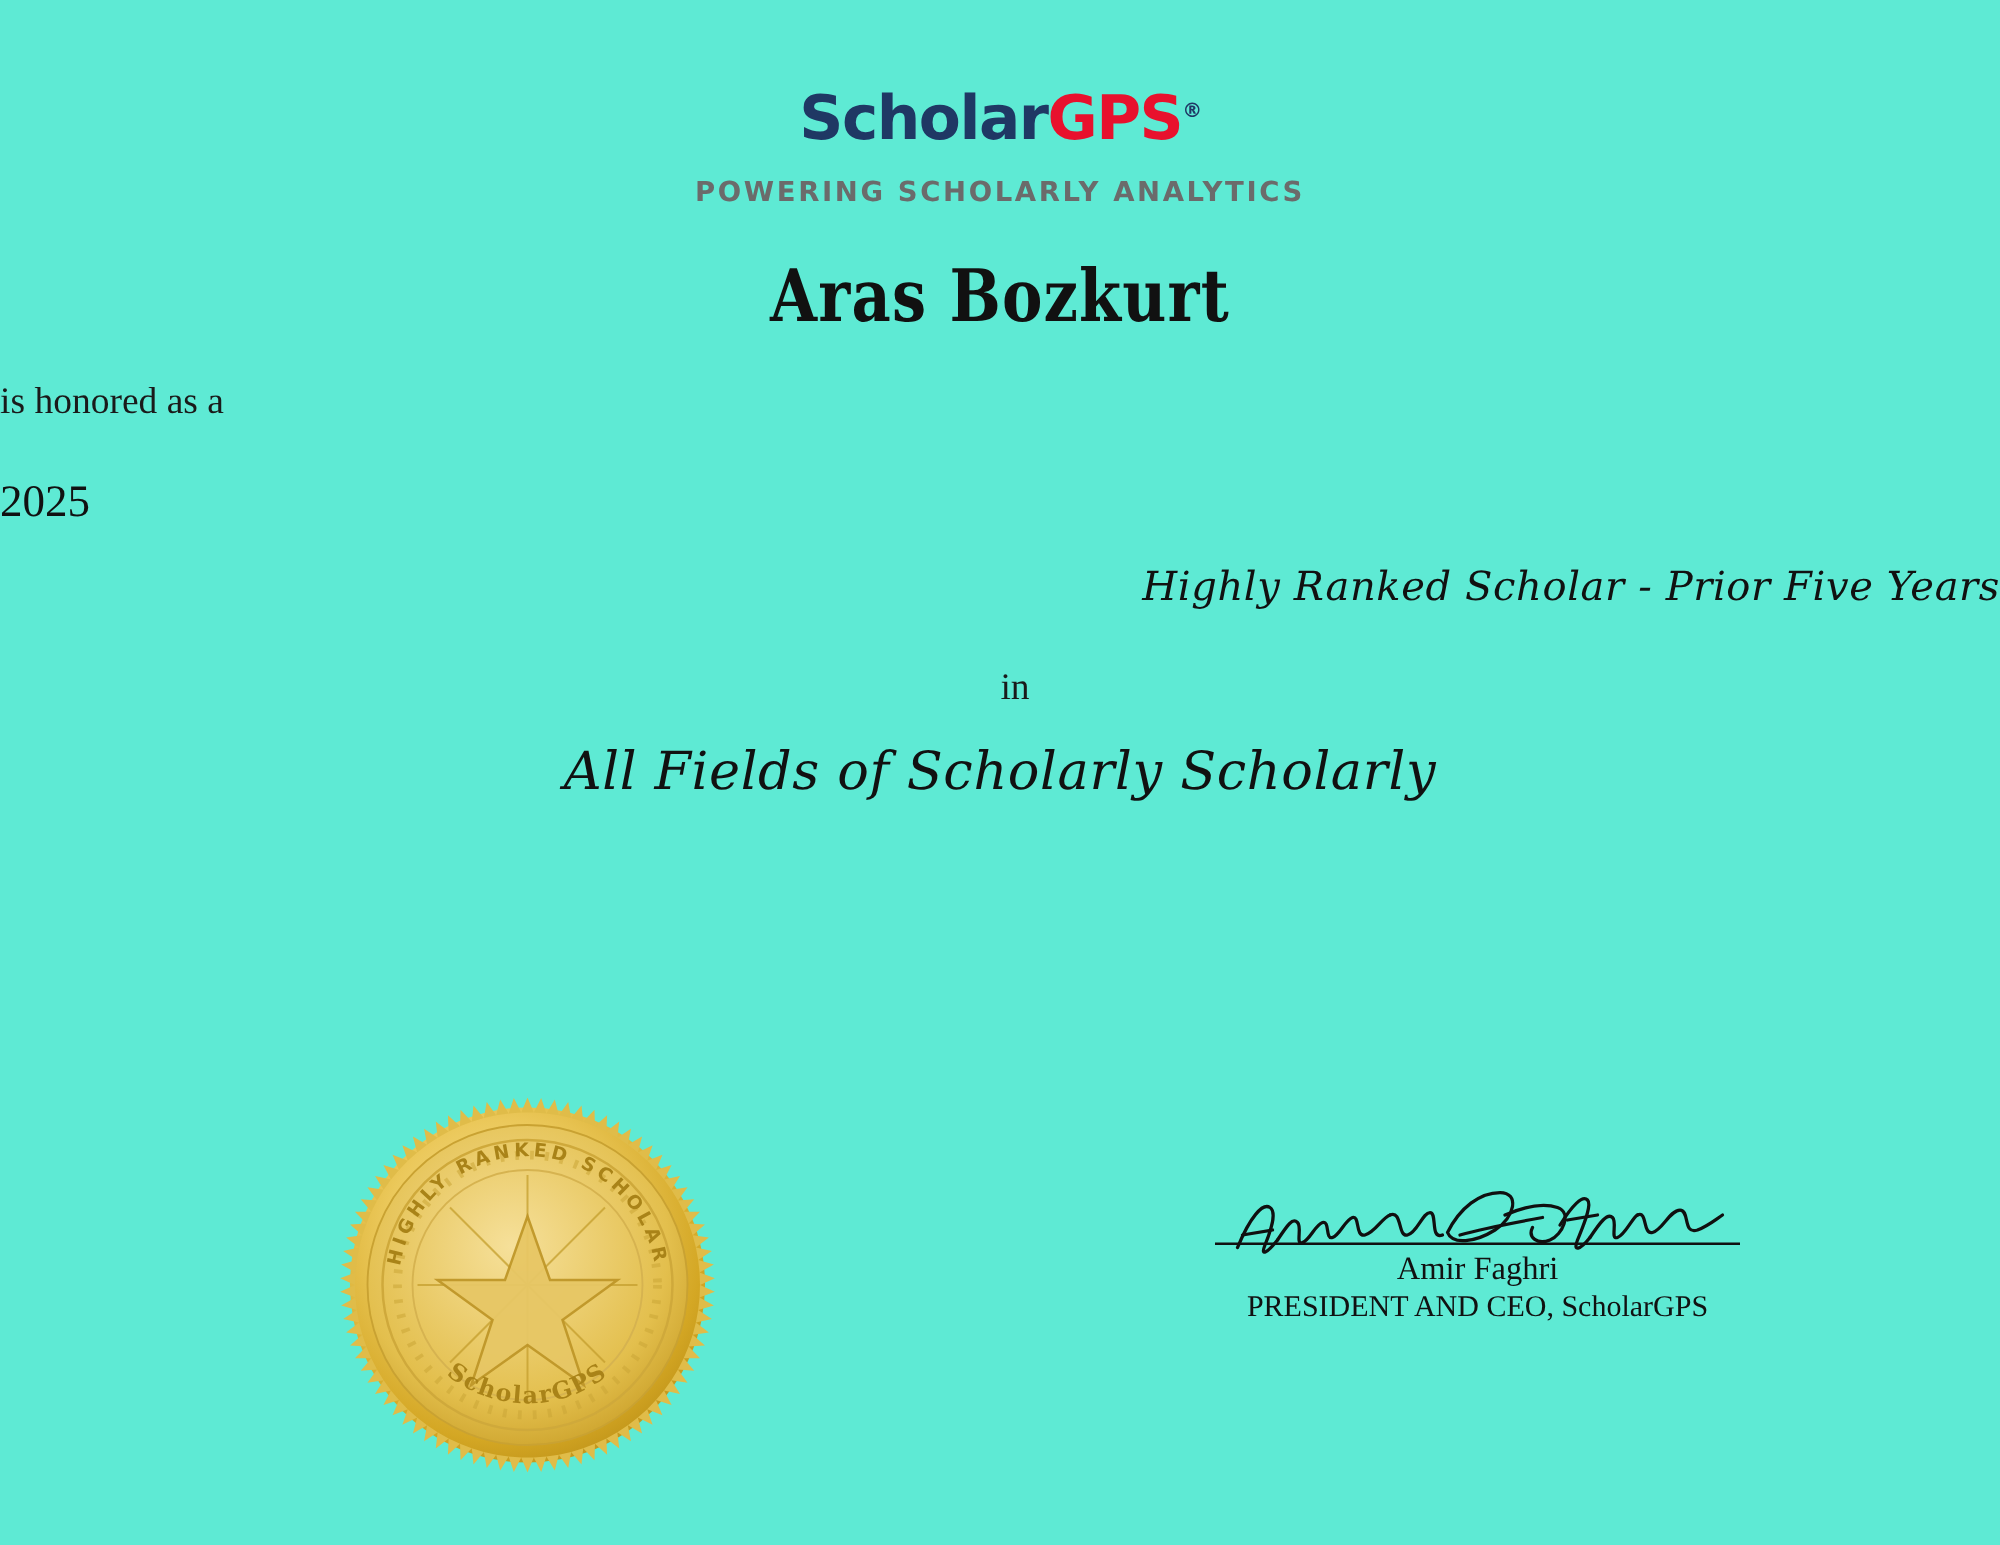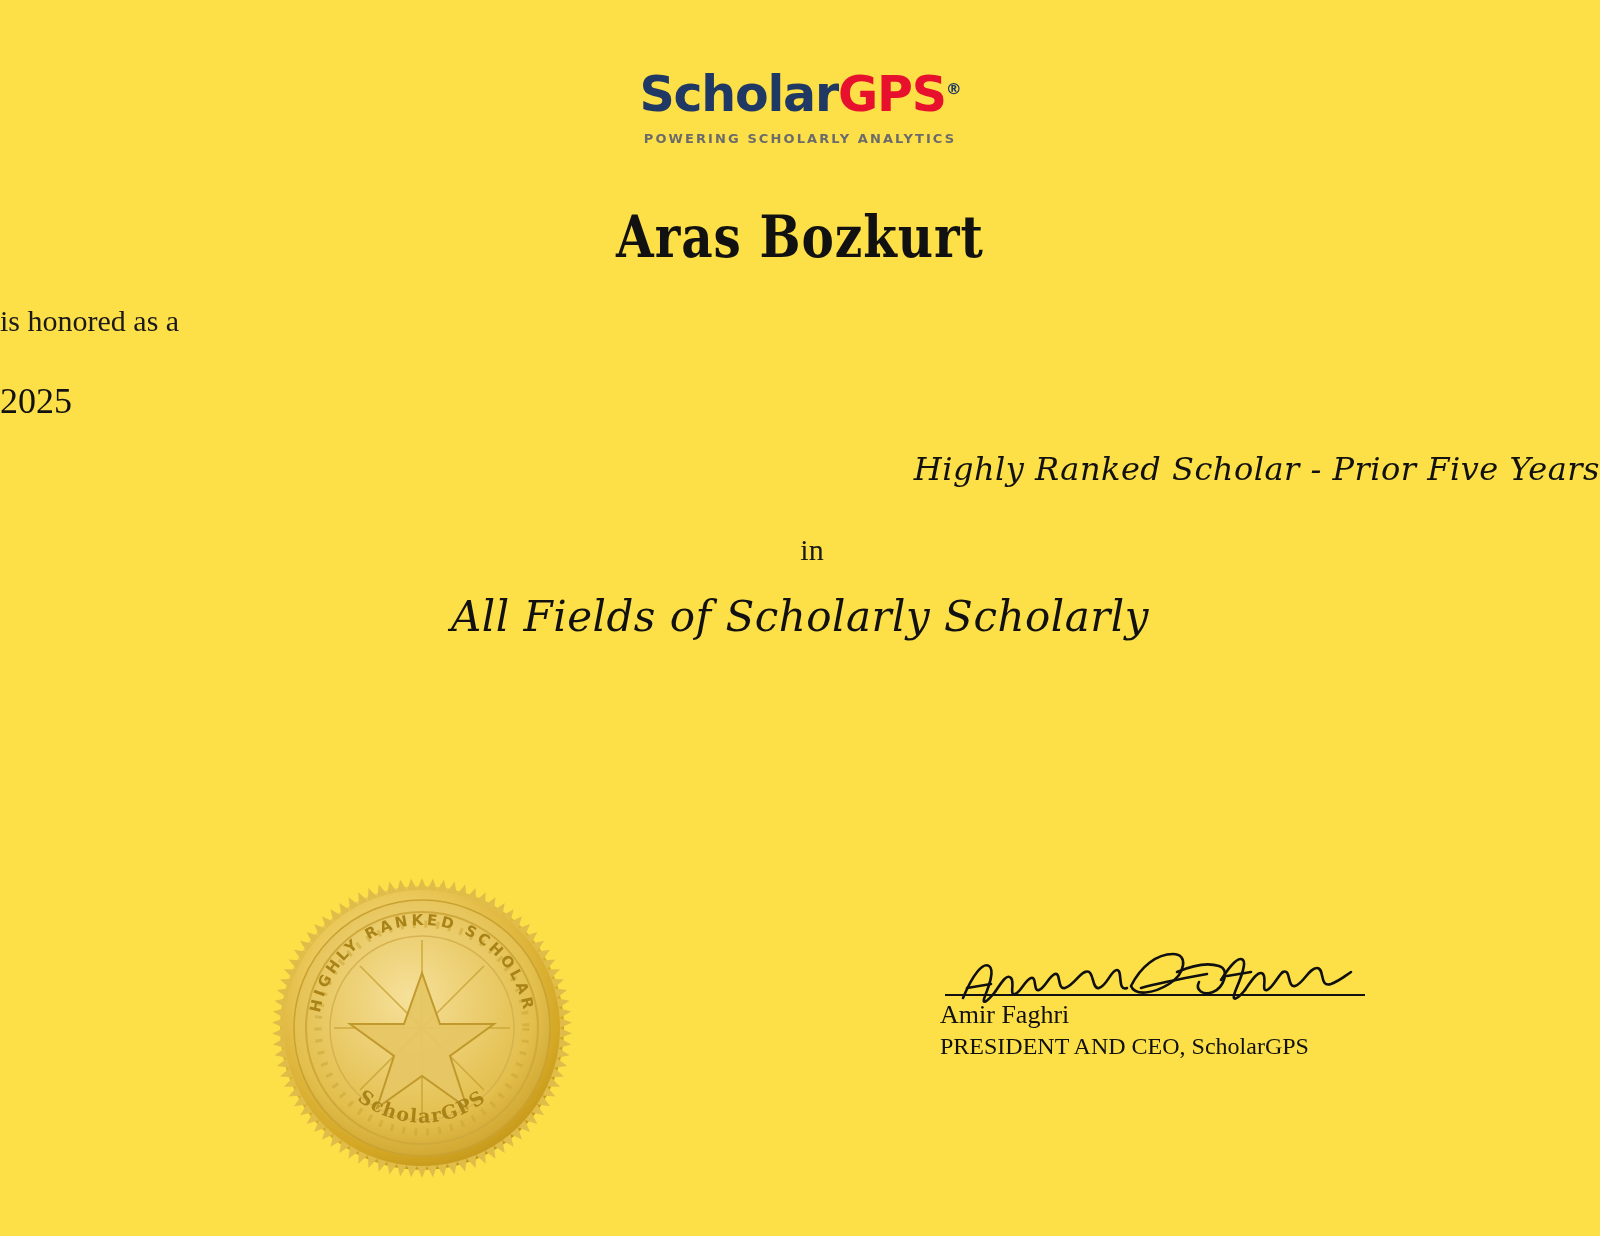--- a/index.html
+++ b/index.html
@@ -12,21 +12,21 @@
     height: 1236px;
     position: relative;
     font-family: "Liberation Serif", serif;
     color: #1a1a1a;
     overflow: hidden;
   }
 
   .certificate {
     position: absolute;
     inset: 0;
-    background: #fde047;
+    background: #5eead4;
     text-decoration: underline;
   }
 
   
   .logo-block {
     position: absolute;
     top: 70px;
     left: 0;
     width: 100%;
     text-align: center;
@@ -41,23 +41,23 @@
   }
   .logo-scholar { color: #1f3864; }
   .logo-gps { color: #e8112d; }
   .logo-reg {
     font-size: 16px;
     vertical-align: super;
     color: #1f3864;
     font-weight: bold;
   }
   .logo-tagline {
-    margin-top: 12px;
+    margin-top: 23px;
     font-family: "DejaVu Sans", sans-serif;
-    font-size: 13px;
+    font-size: 22px;
     letter-spacing: 2.1px;
     color: #6b6b6b;
     font-weight: bold;
   }
 
   
   .recipient {
     position: absolute;
     top: 203px;
     width: 100%;
@@ -137,23 +137,24 @@
     position: absolute;
     left: 272px;
     top: 878px;
     width: 300px;
     height: 300px;
   }
 
   
   .signature-block {
     position: absolute;
-    left: 940px;
+    left: 967px;
     top: 940px;
     width: 430px;
+    text-align: center;
   }
   .signature-svg {
     display: block;
     margin: 0 auto;
     position: relative;
     z-index: 2;
   }
   .signature-rule {
     width: 420px;
     height: 2px;

